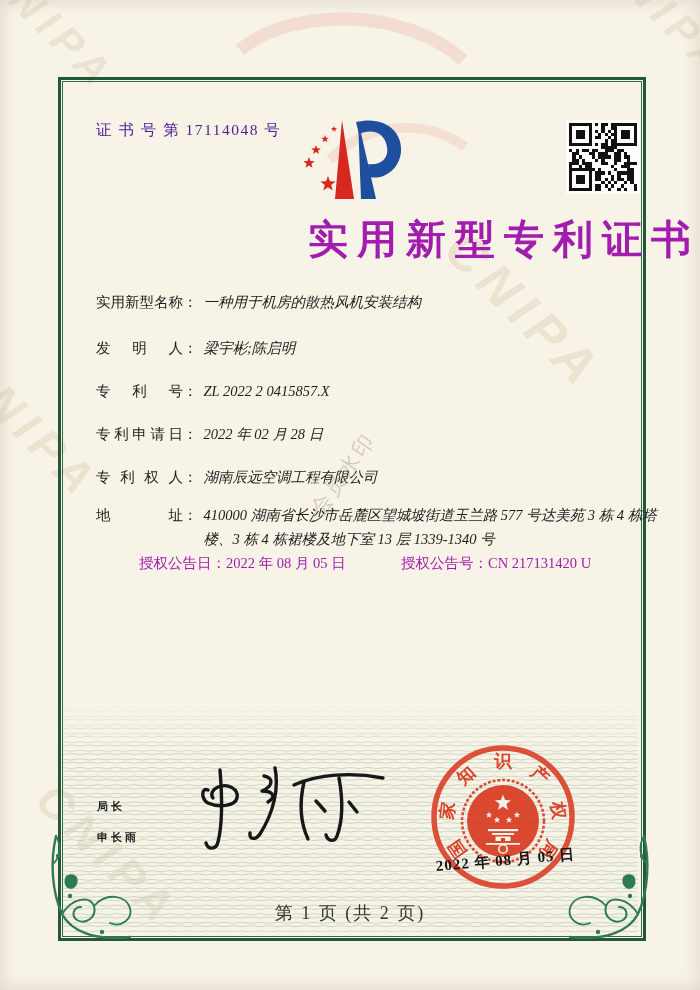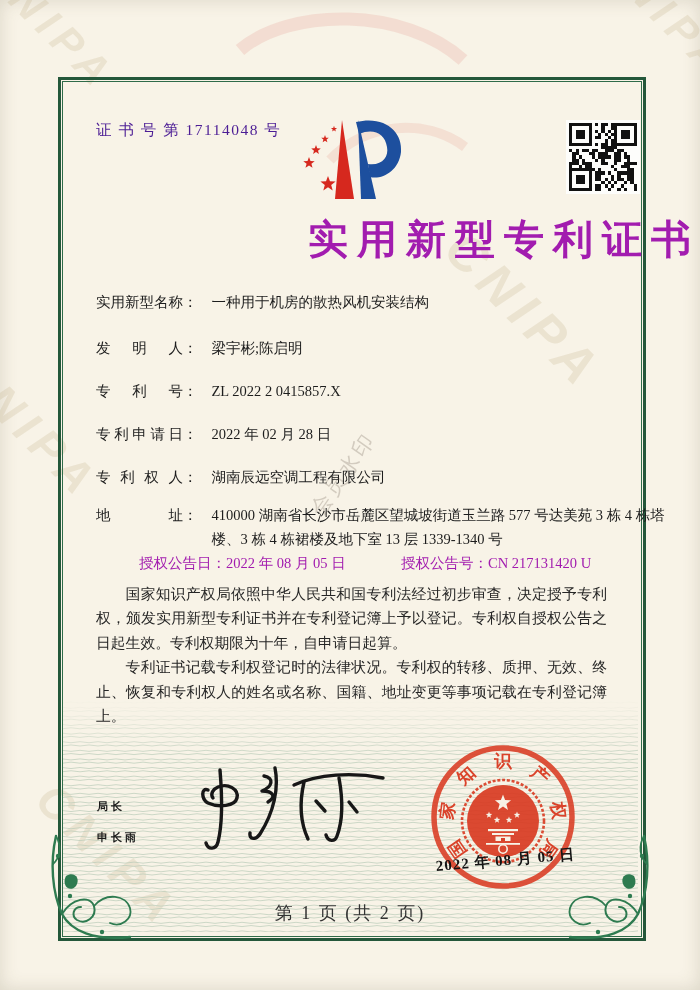--- a/index.html
+++ b/index.html
@@ -26,21 +26,21 @@
   
   .cert-no{position:absolute;left:96px;top:120px;font-size:15.5px;color:#4c1d95;
            letter-spacing:1.5px;z-index:3;}
   .logo{position:absolute;left:292px;top:112px;z-index:3;}
   .qr{position:absolute;left:566px;top:120px;width:74px;height:74px;z-index:3;background:#fdfdfb;}
   .title{position:absolute;left:0;top:212px;width:700px;text-align:right;
          font-size:40px;font-weight:bold;color:#a21caf;letter-spacing:9px;text-indent:9px;z-index:3;}
   .field-row{position:absolute;left:96px;display:flex;z-index:3;font-size:14.5px;color:#1d1d1d;line-height:24px;}
   .f-label{display:inline-block;width:87px;text-align:justify;text-align-last:justify;flex:none;}
   .f-colon{flex:none;}
-  .f-value{margin-left:14px;width:455px;}
+  .f-value{margin-left:6px;width:455px;font-style:italic;}
   .grant-row{position:absolute;left:111px;top:554px;width:512px;display:flex;z-index:3;
              font-size:14.5px;color:#a21caf;margin-left:28px;}
   .grant-left{width:262px;flex:none;}
   .paras{position:absolute;left:96px;top:582px;width:511px;z-index:3;
          font-size:14.8px;line-height:24.4px;color:#262626;text-align:justify;}
   .paras p{margin:0;text-indent:2em;}
   .officer{position:absolute;left:97px;top:791px;z-index:4;
            font-family:"Liberation Sans","DejaVu Sans",sans-serif;
            font-weight:bold;font-size:11px;color:#1b1b1b;letter-spacing:3px;line-height:31px;}
   .signature{position:absolute;left:186px;top:760px;z-index:4;}
@@ -350,24 +350,20 @@
     <span class="f-label">地址</span>
       <span class="f-colon">：</span>
     <span class="f-value">410000 湖南省长沙市岳麓区望城坡街道玉兰路 577 号达美苑 3 栋 4 栋塔楼、3 栋 4 栋裙楼及地下室 13 层 1339-1340 号</span>
   </div>
 
   <div class="grant-row">
     <span class="grant-left"><span>授权公告日</span><span>：</span><span>2022 年 08 月 05 日</span></span>
     <span><span>授权公告号</span><span>：</span><span>CN 217131420 U</span></span>
   </div>
 
-  <div class="paras">
-    <p>国家知识产权局依照中华人民共和国专利法经过初步审查，决定授予专利权，颁发实用新型专利证书并在专利登记簿上予以登记。专利权自授权公告之日起生效。专利权期限为十年，自申请日起算。</p>
-    <p>专利证书记载专利权登记时的法律状况。专利权的转移、质押、无效、终止、恢复和专利权人的姓名或名称、国籍、地址变更等事项记载在专利登记簿上。</p>
-  </div>
 
   <div class="officer">
     <div>局长</div>
     <div>申长雨</div>
   </div>
 
   <svg class="signature" width="210" height="95" viewBox="0 0 210 95">
     <g stroke="#171717" stroke-width="3.4" fill="none" stroke-linecap="round" stroke-linejoin="round">
       <path d="M 34,10 C 36,34 37,62 32,82 C 30,90 22,90 20,83"></path>
       <path d="M 22,30 C 15,27 15,39 22,43 C 33,48 49,46 51,38 C 53,29 42,23 32,27 C 27,29 24,34 27,38"></path>

